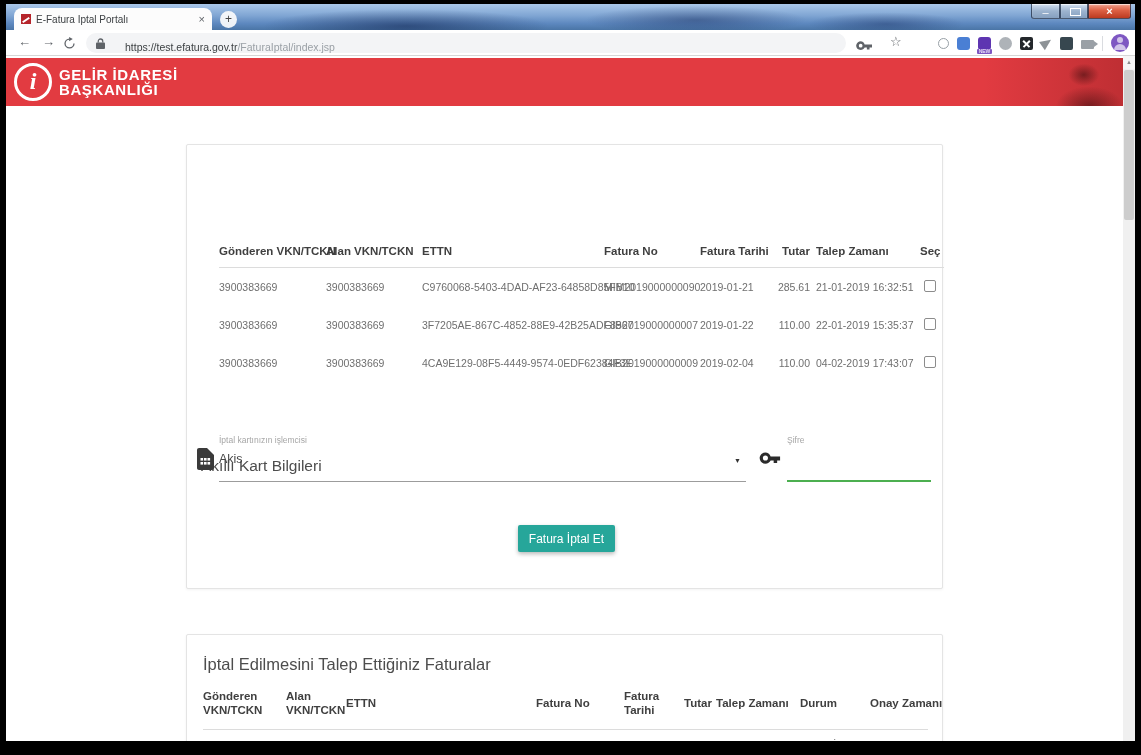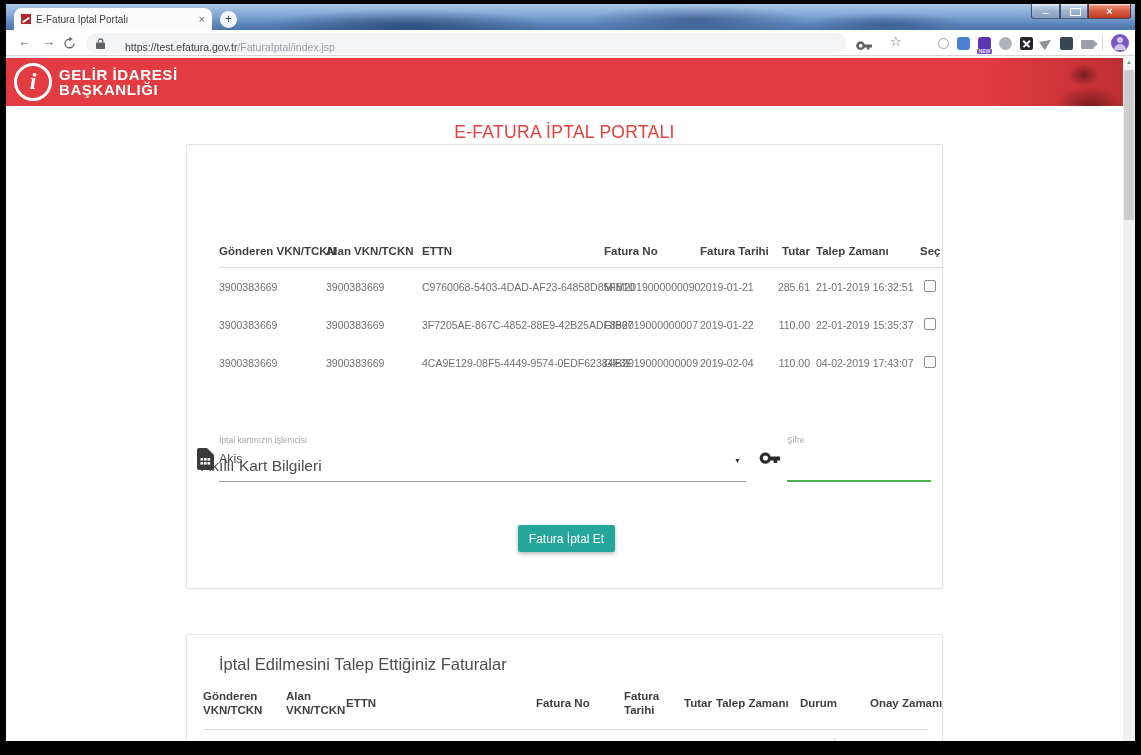--- a/index.html
+++ b/index.html
@@ -94,21 +94,21 @@
           border:1px solid #e4e4e4; border-radius:2px; box-shadow:0 1px 3px rgba(0,0,0,.05); }
   .card1 { top:38px; height:445px; }
   .card2 { top:528px; height:280px; }
 
   .info { font-size:11px; color:#666; display:flex; align-items:center; gap:5px; white-space:nowrap; }
   .info1 { position:absolute; left:16px; top:18px; }
   .info2 { position:absolute; left:182px; top:494px; }
 
   .sec-title { font-size:17px; font-weight:normal; color:#4d4d4d; }
   .card1 .t1-title { position:absolute; left:32px; top:50px; }
-  .card2 .t2-title { position:absolute; left:32px; top:20px; font-size:16.5px; }
+  .card2 .t2-title { position:absolute; left:16px; top:20px; font-size:16.5px; }
 
   table { border-collapse:collapse; table-layout:fixed; }
   .t1 { position:absolute; left:32px; top:90px; width:725px; }
   .t1 th { font-size:11.5px; font-weight:bold; color:#3f3f3f; text-align:left;
            padding:10px 0; border-bottom:1px solid #dcdcdc; white-space:nowrap; }
   .t1 td { font-size:10.5px; color:#6f6f6f; height:38px; white-space:nowrap; vertical-align:middle; }
   .t1 th.num, .t1 td.num { text-align:right; padding-right:6px; }
 
   .t2 { position:absolute; left:16px; top:52px; width:725px; }
   .t2 th { font-size:11.5px; font-weight:bold; color:#3f3f3f; text-align:left;
@@ -204,21 +204,20 @@
   <div class="gib-header">
     <div class="logo">i</div>
     <div class="org">
       <div>GELİR İDARESİ</div>
       <div>BAŞKANLIĞI</div>
     </div>
     <div class="ataturk"></div>
   </div>
 
   <div class="content">
-    <h1 class="page-title">E-FATURA İPTAL PORTALI</h1>
 
     <div class="card card1">
 
       <table class="t1">
         <colgroup>
             <col style="width:107px">
             <col style="width:96px">
             <col style="width:182px">
             <col style="width:96px">
             <col style="width:72px">

